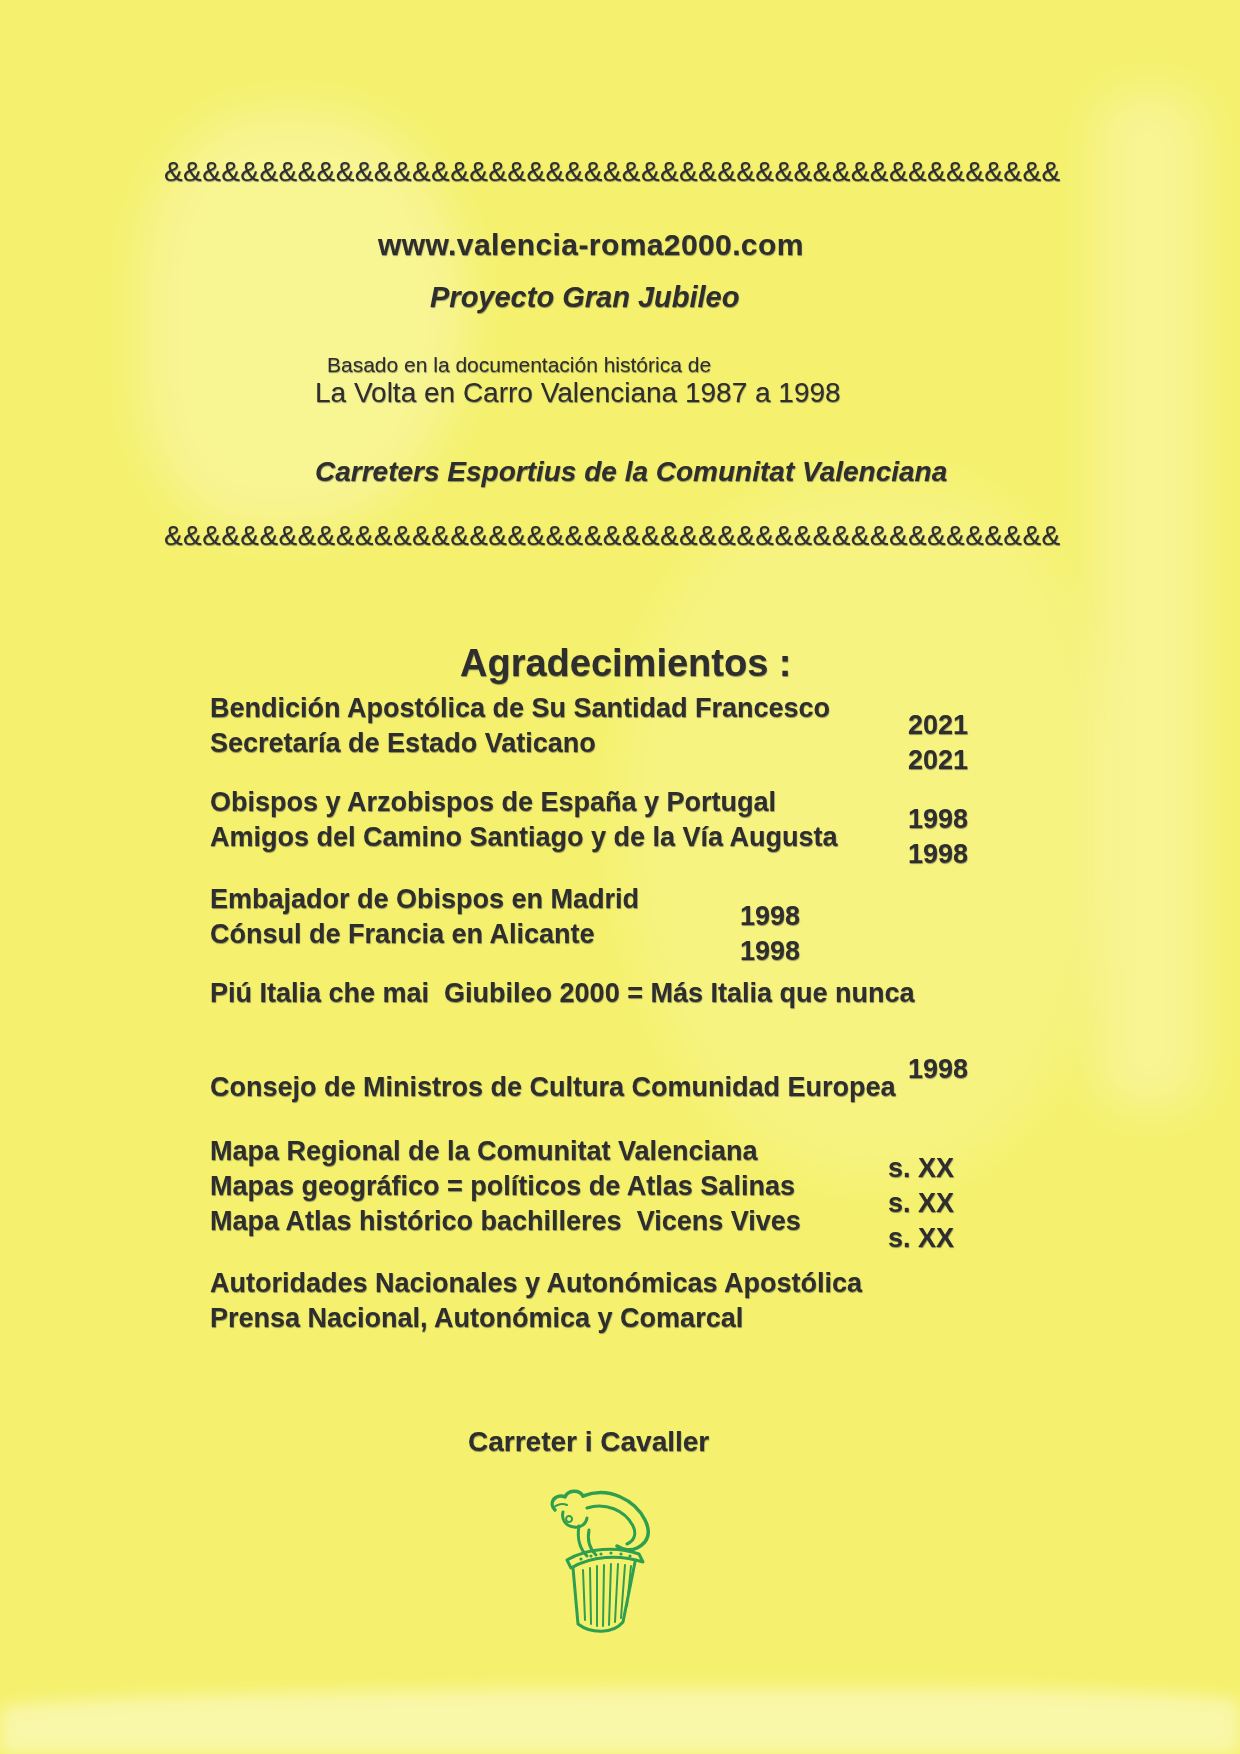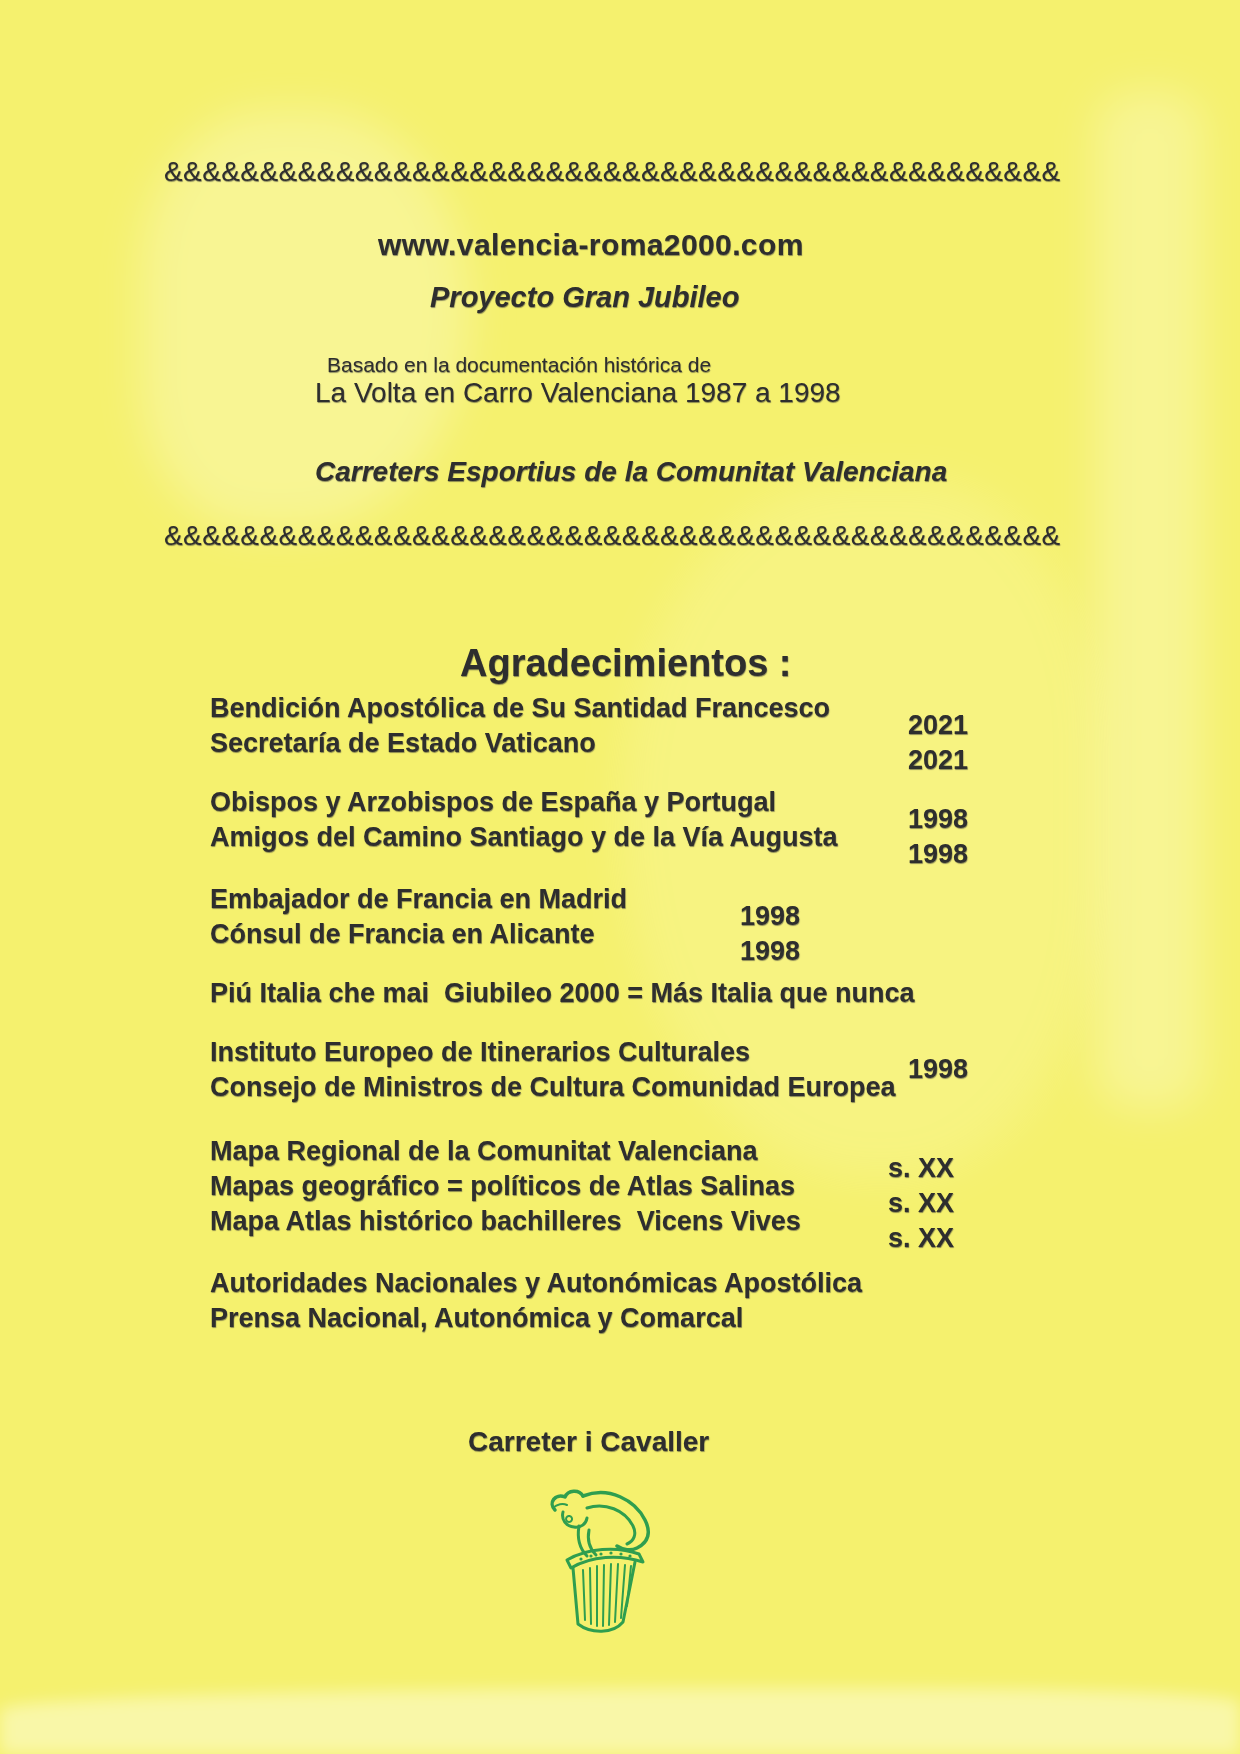--- a/index.html
+++ b/index.html
@@ -105,34 +105,33 @@
 <div class="row" style="top:789px">
   <span class="txt label">Obispos y Arzobispos de España y Portugal</span>
   <span class="txt year col-a">1998</span>
 </div>
 <div class="row" style="top:824px">
   <span class="txt label">Amigos del Camino Santiago y de la Vía Augusta</span>
   <span class="txt year col-a">1998</span>
 </div>
 
 <div class="row" style="top:886px">
-  <span class="txt label">Embajador de Francia en Madrid</span>
+  <span class="txt label">Embajador de Obispos en Madrid</span>
   <span class="txt year col-b">1998</span>
 </div>
 <div class="row" style="top:921px">
   <span class="txt label">Cónsul de Francia en Alicante</span>
   <span class="txt year col-b">1998</span>
 </div>
 
 <div class="row" style="top:980px">
   <span class="txt label">Piú Italia che mai  Giubileo 2000 = Más Italia que nunca</span>
 </div>
 
 <div class="row" style="top:1039px">
-  <span class="txt label">Instituto Europeo de Itinerarios Culturales</span>
   <span class="txt year col-a">1998</span>
 </div>
 <div class="row" style="top:1074px">
   <span class="txt label">Consejo de Ministros de Cultura Comunidad Europea</span>
 </div>
 
 <div class="row" style="top:1138px">
   <span class="txt label">Mapa Regional de la Comunitat Valenciana</span>
   <span class="txt year col-c">s. XX</span>
 </div>

